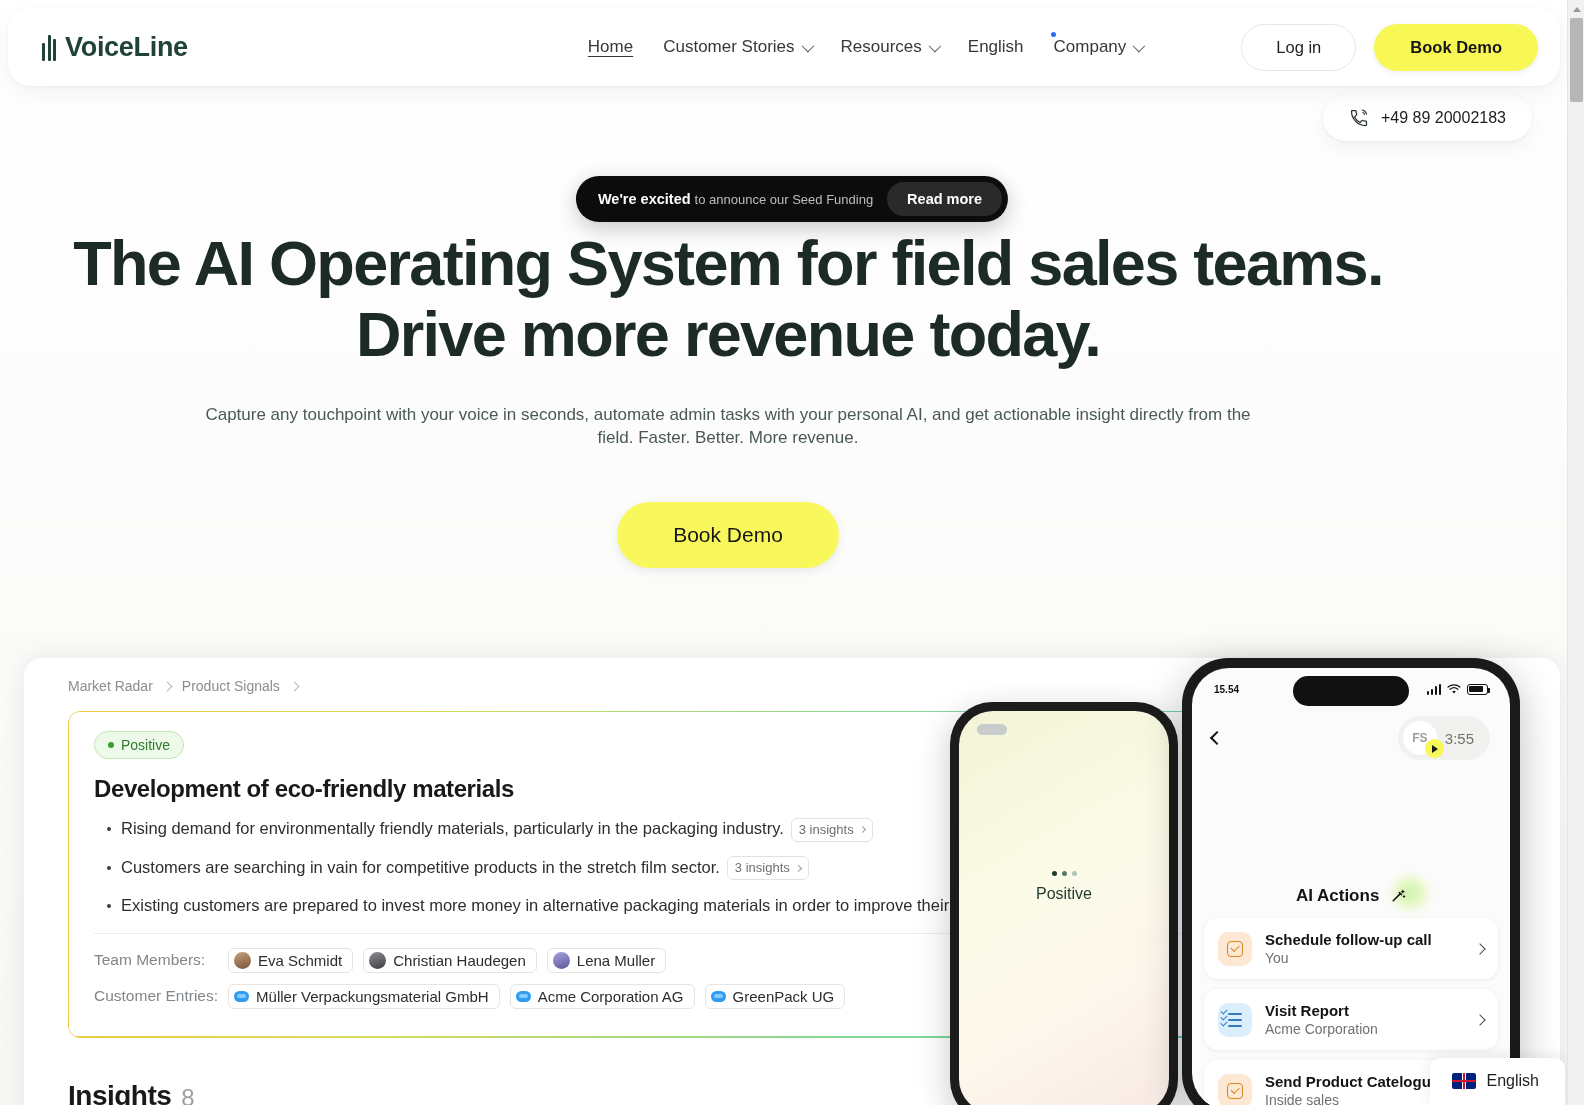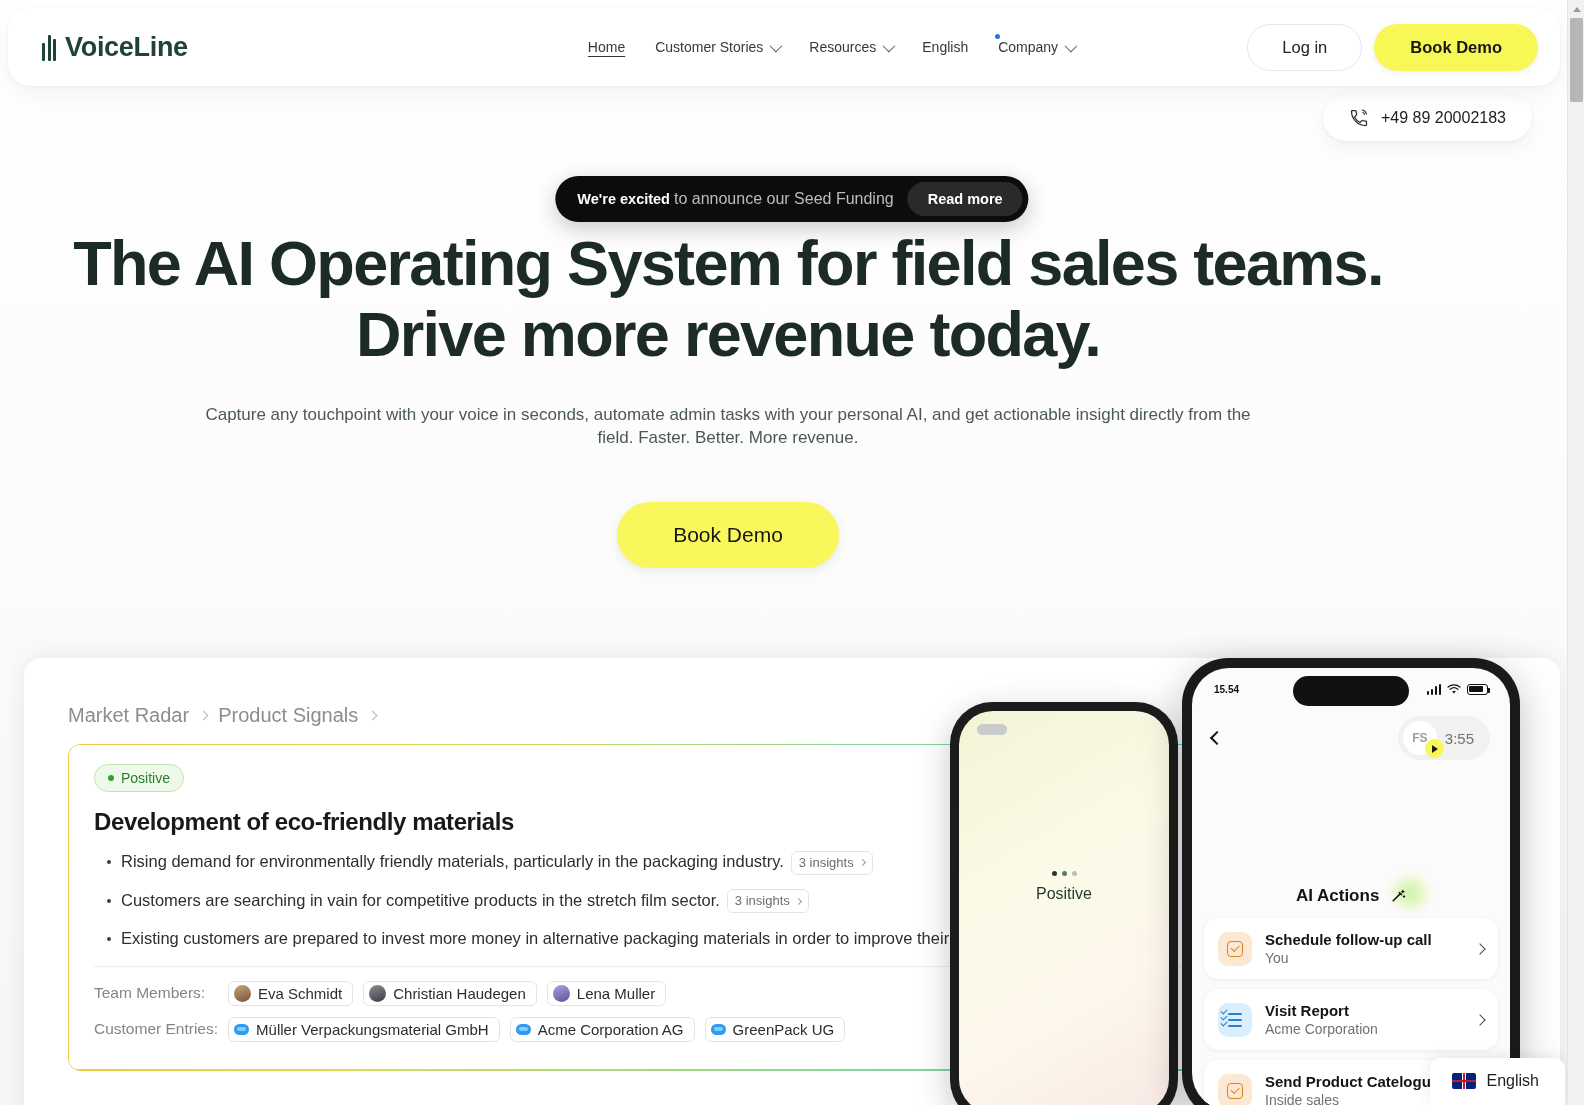--- a/index.html
+++ b/index.html
@@ -66,36 +66,36 @@
     font-size: 27px; font-weight: 700; color: #1f4435; letter-spacing: -0.3px;
   }
 
   .nav {
     display: flex; align-items: center; gap: 30px;
     margin-left: 400px;
   }
   .nav-item {
     position: relative;
     display: flex; align-items: center; gap: 7px;
-    font-size: 14px; color: #343a38; white-space: nowrap;
+    font-size: 17px; color: #343a38; white-space: nowrap;
     cursor: pointer;
   }
   .nav-item.active { text-decoration: underline; text-underline-offset: 4px; }
   .chev {
     display: inline-block; width: 9px; height: 9px;
     border-right: 1.7px solid #55605c; border-bottom: 1.7px solid #55605c;
     transform: rotate(45deg) translateY(-2px);
   }
   .nav-dot {
     position: absolute; top: -5px; left: -3px;
     width: 5px; height: 5px; border-radius: 50%; background: #2b6df6;
   }
 
   .header-actions {
-    margin-left: auto; display: flex; align-items: flex-end; gap: 12px;
+    margin-left: auto; display: flex; align-items: flex-end; gap: 18px;
   }
   .btn-login {
     padding: 13px 34px; border-radius: 999px;
     background: #ffffff; border: 1px solid #e6e6e4;
     font-size: 16.5px; color: #222; cursor: pointer;
   }
   .btn-demo {
     padding: 14px 36px; border-radius: 999px;
     background: #f7f756; border: none;
     font-size: 16.5px; font-weight: 600; color: #161616; cursor: pointer;
@@ -116,21 +116,21 @@
   
   .announce {
     position: absolute; top: 176px; left: 50%; transform: translateX(-50%);
     display: flex; align-items: center; gap: 0;
     background: #0c0c0c; border-radius: 999px;
     padding: 6px 6px 6px 22px;
     box-shadow: 0 6px 22px rgba(0,0,0,0.22);
     z-index: 30;
   }
   .announce-strong { color: #ffffff; font-weight: 700; font-size: 14.5px; }
-  .announce-rest { color: #bdbdbd; font-size: 16px; margin-left: 4px; margin-right: 14px; }
+  .announce-rest { color: #bdbdbd; font-size: 13px; margin-left: 4px; margin-right: 14px; }
   .announce-btn {
     background: #2a2a2a; color: #ffffff; font-weight: 700; font-size: 14.5px;
     border: none; border-radius: 999px; padding: 9px 20px; cursor: pointer;
   }
 
   
   .hero {
     position: absolute; top: 228px; left: 0; width: 1456px;
     text-align: center; z-index: 20;
   }
@@ -158,22 +158,22 @@
     position: absolute; top: 658px; left: 24px;
     width: 1536px; height: 460px;
     background: #ffffff;
     border-radius: 18px 18px 0 0;
     box-shadow: 0 -2px 28px rgba(0,0,0,0.08);
     overflow: hidden;
     z-index: 10;
   }
   .breadcrumb {
     display: flex; align-items: center; gap: 11px;
-    padding: 46px 0 0 44px;
-    font-size: 20px; color: #8d8d8d;
+    padding: 20px 0 0 44px;
+    font-size: 14px; color: #8d8d8d;
   }
   .bc-sep {
     display: inline-block; width: 7px; height: 7px;
     border-right: 1.6px solid #b4b4b4; border-top: 1.6px solid #b4b4b4;
     transform: rotate(45deg);
   }
 
   .signal-card {
     position: relative;
     margin: 17px 0 0 44px;

